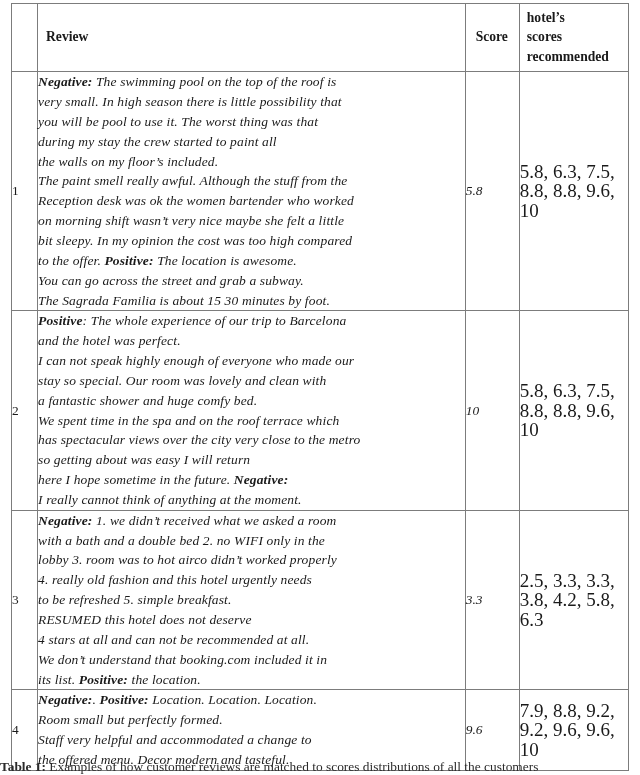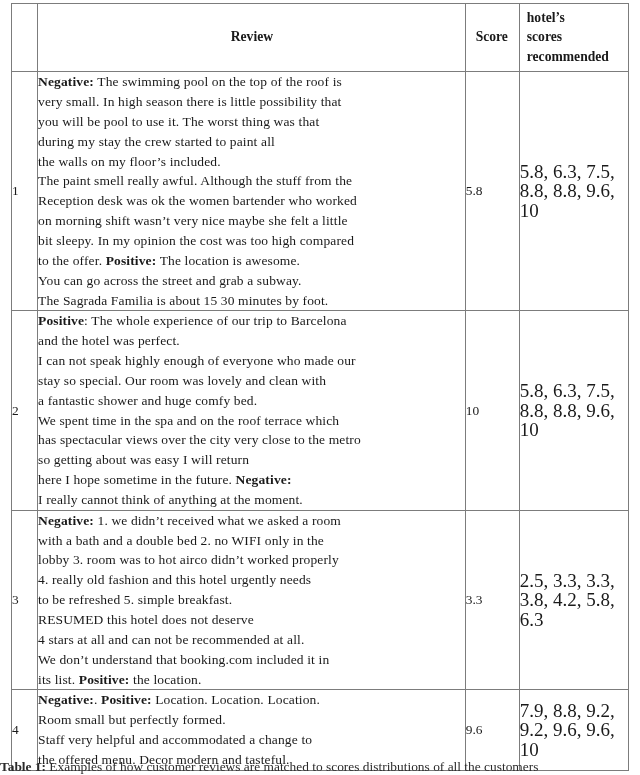--- a/index.html
+++ b/index.html
@@ -46,21 +46,21 @@
   thead th {
     vertical-align: middle;
   }
   .hdr-inner {
     font-weight: bold;
     font-size: 13.6px;
     line-height: 19.4px;
     padding: 4px 7px 5px 7px;
   }
   .hdr-idx { padding: 0; height: 54px; }
-  .hdr-rev .hdr-inner { padding-left: 8px; text-align: center; }
+  .hdr-rev .hdr-inner { padding-left: 8px; }
   .hdr-score .hdr-inner { padding-left: 6px; text-align: center; }
   .hdr-dist .hdr-inner { padding-left: 7px; }
 
   
   td.idx {
     text-align: center;
     font-size: 13.4px;
     vertical-align: middle;
   }
   td.review {
@@ -68,28 +68,29 @@
     font-size: 13.5px;
     line-height: 19.85px;
     padding: 4px 6px 3px 8px;
     letter-spacing: 0.01em;
   }
   td.score {
     text-align: left;
     font-size: 13.4px;
     vertical-align: middle;
     padding-left: 9px;
+    font-style: italic;
   }
   td.dist {
     vertical-align: middle;
     font-size: 19px;
     line-height: 19.6px;
     padding: 2px 4px 2px 7px;
   }
-  .review .line { white-space: nowrap; }
+  .review .line { white-space: nowrap; font-style: italic; }
   .review b, .dist b { font-weight: bold; }
 
   
   .caption {
     position: absolute;
     left: 0px;
     top: 762px;
     width: 640px;
     height: 13px;
     overflow: hidden;

